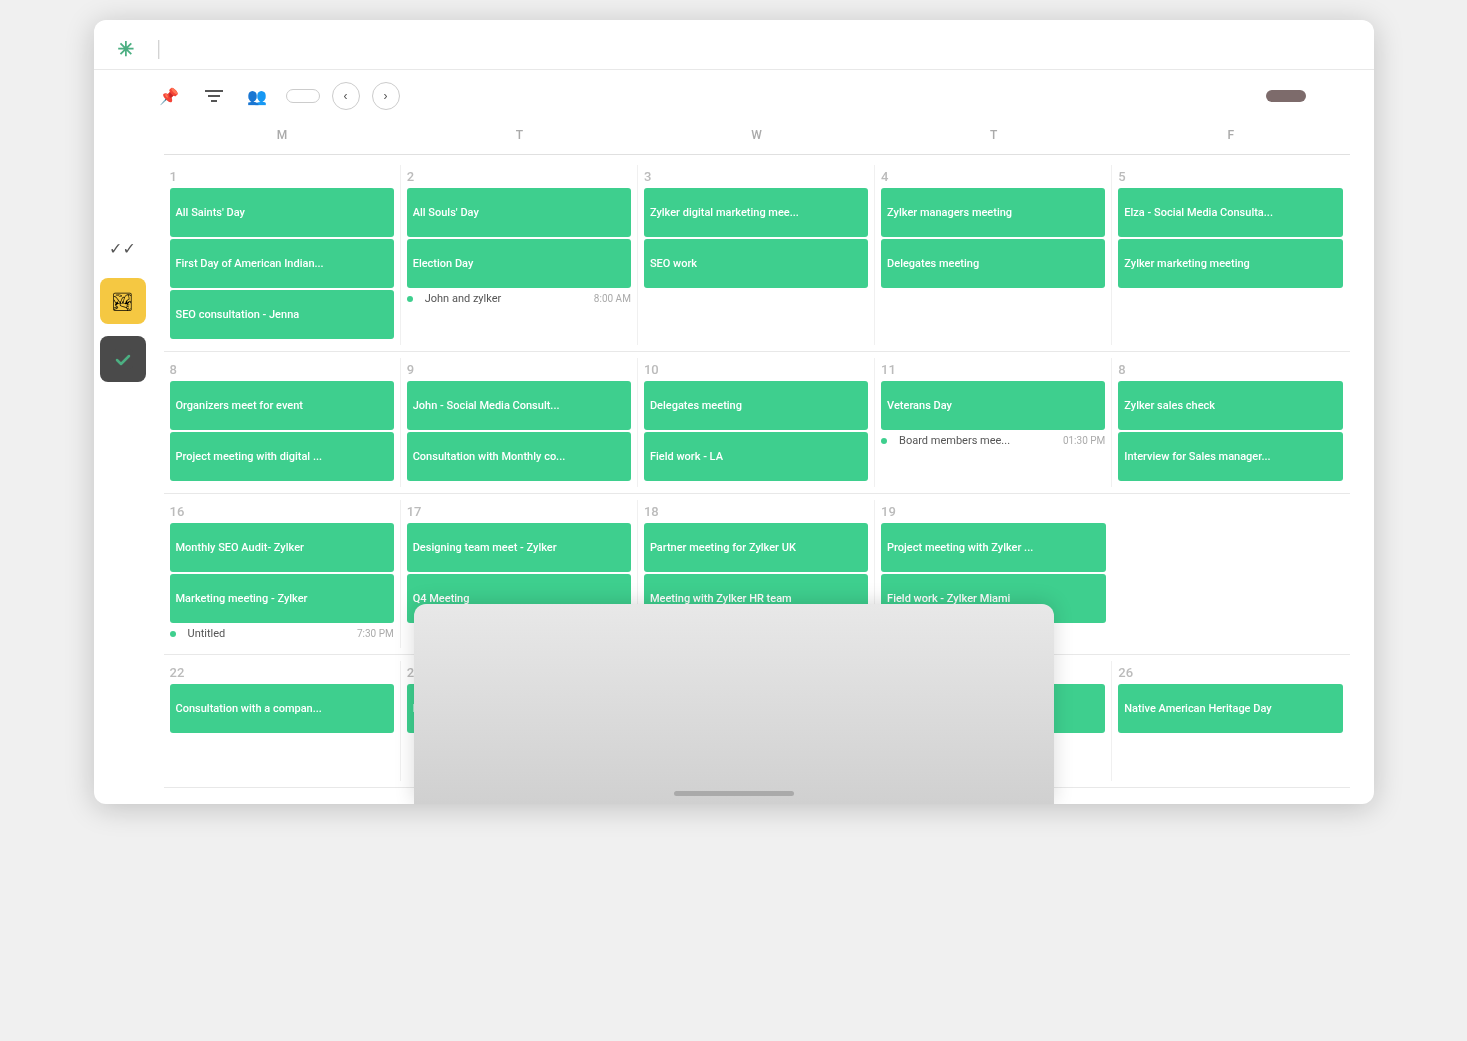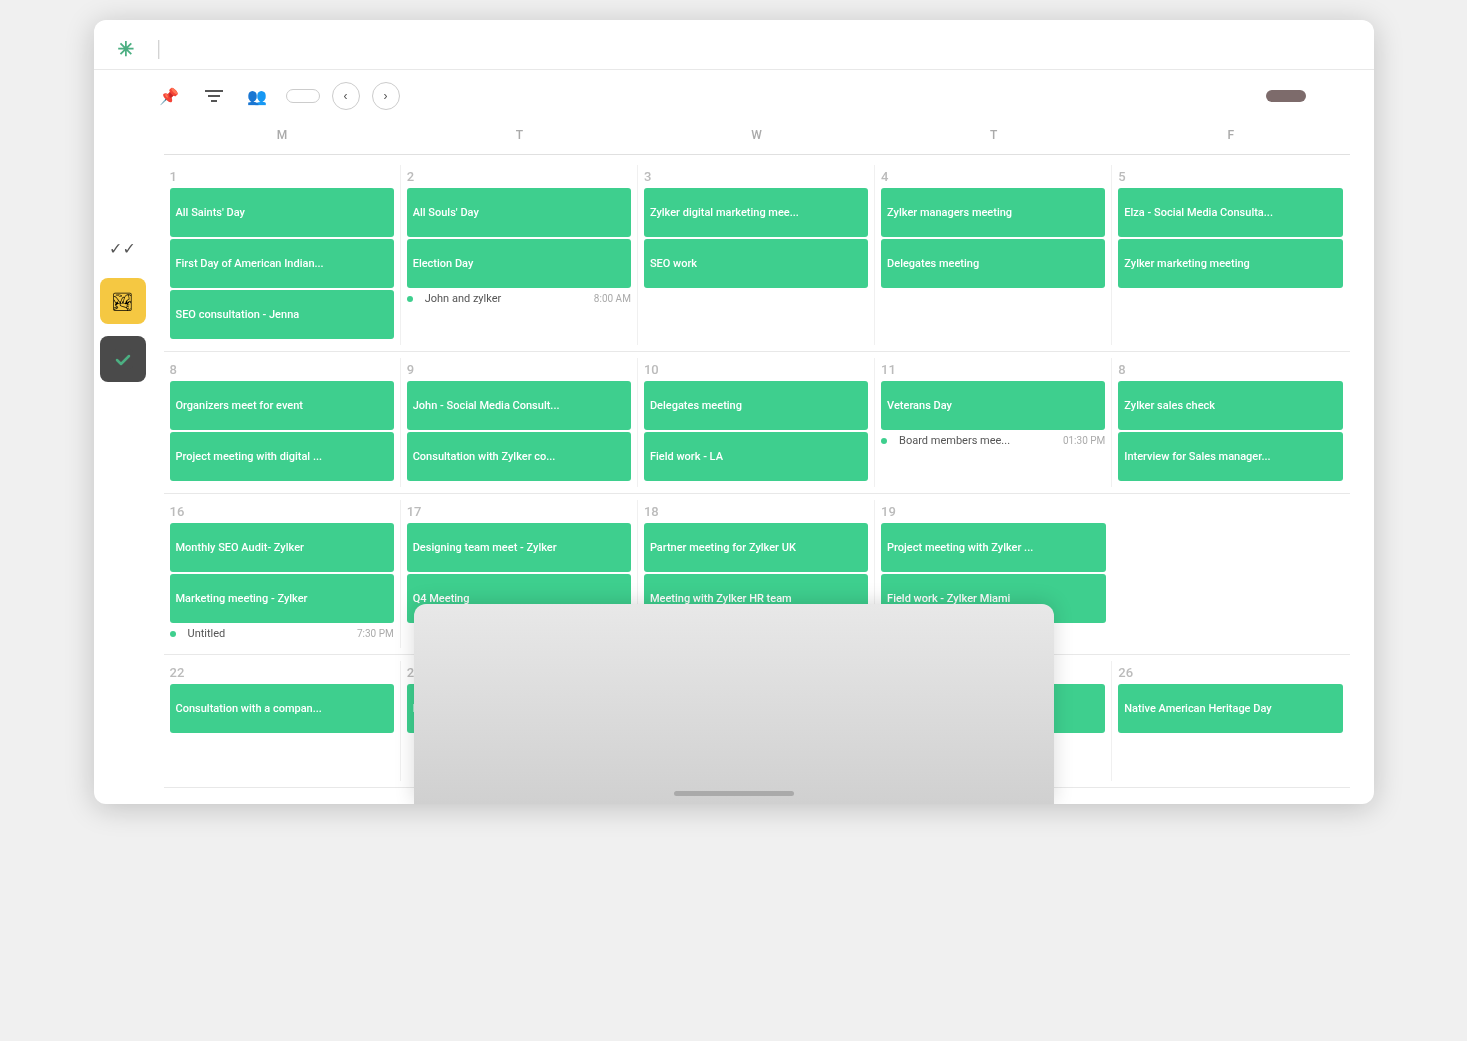--- a/index.html
+++ b/index.html
@@ -341,21 +341,21 @@
         </div>
         <div class="week-row">
           <div class="day-cell">
             <div class="day-number">8</div>
             <div class="event">Organizers meet for event</div>
             <div class="event">Project meeting with digital ...</div>
           </div>
           <div class="day-cell">
             <div class="day-number">9</div>
             <div class="event">John - Social Media Consult...</div>
-            <div class="event">Consultation with Zylker co...</div>
+            <div class="event">Consultation with Monthly co...</div>
           </div>
           <div class="day-cell">
             <div class="day-number">10</div>
             <div class="event">Delegates meeting</div>
             <div class="event">Field work - LA</div>
           </div>
           <div class="day-cell">
             <div class="day-number">11</div>
             <div class="event">Veterans Day</div>
             <div class="event-timed">

